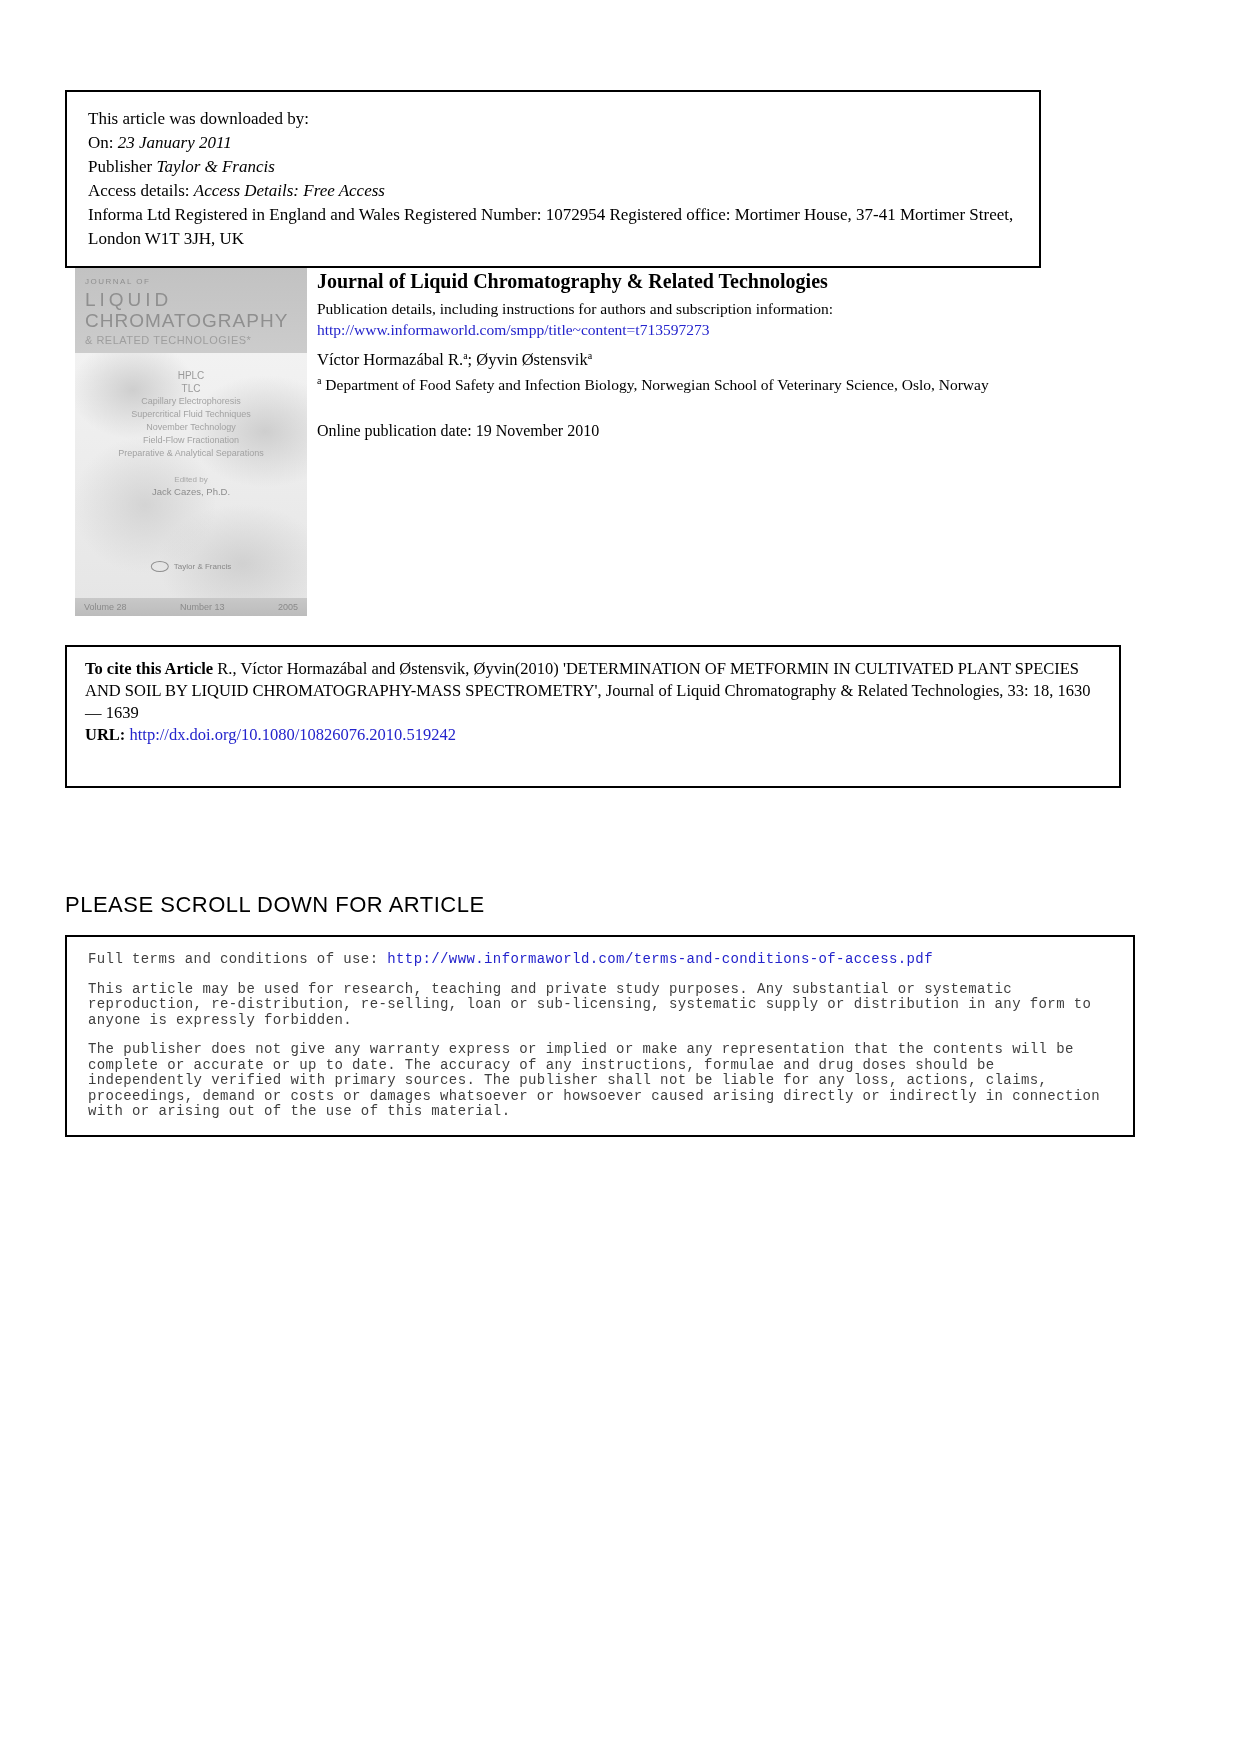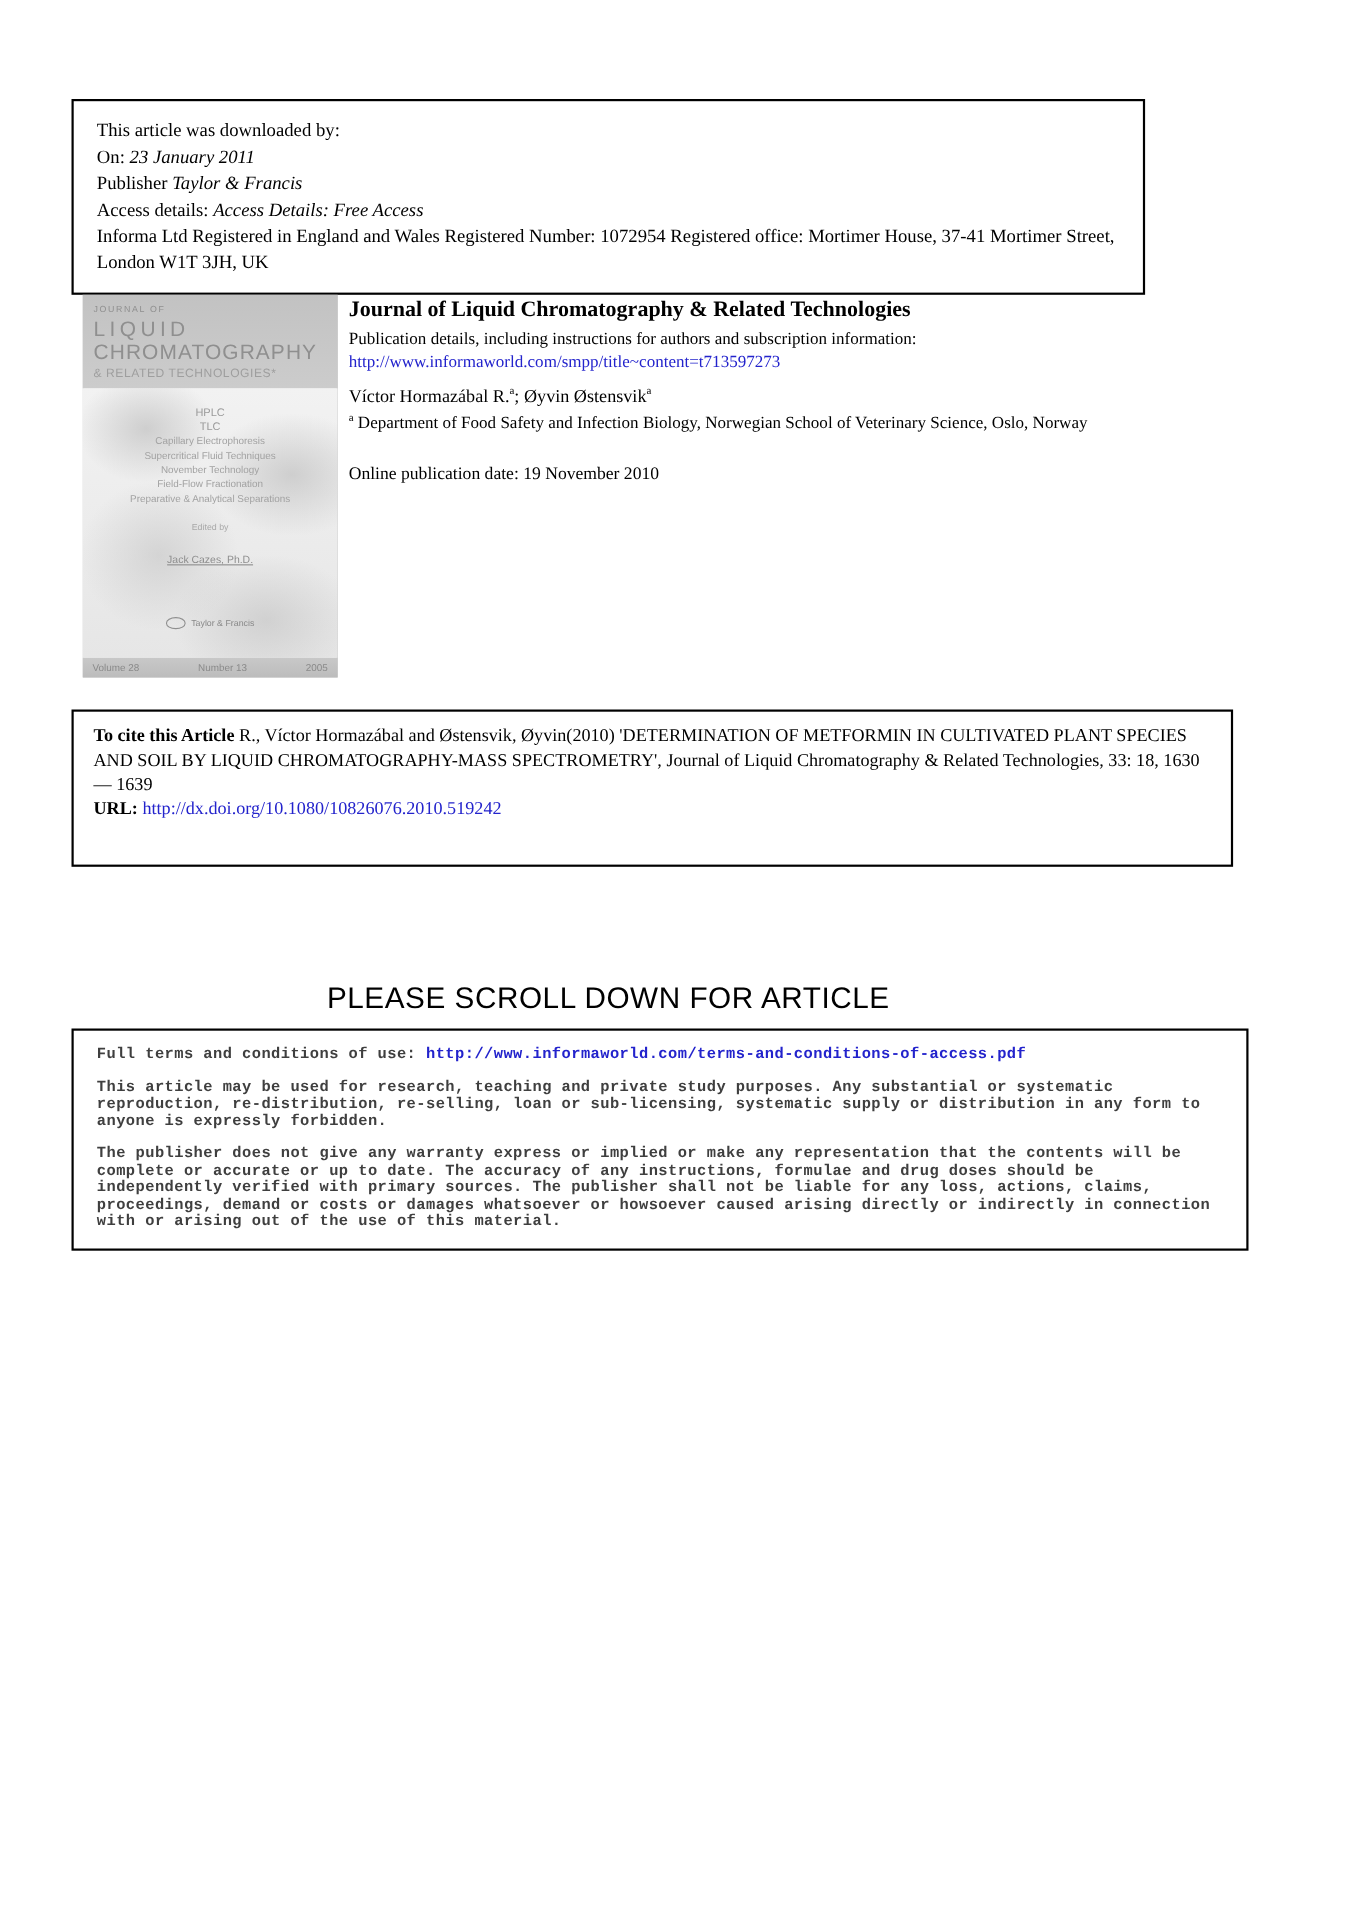--- a/index.html
+++ b/index.html
@@ -38,21 +38,21 @@
     background:
       radial-gradient(90px 70px at 25% 15%, rgba(195,195,195,.75), rgba(195,195,195,0) 70%),
       radial-gradient(110px 80px at 82% 32%, rgba(185,185,185,.6), rgba(185,185,185,0) 70%),
       radial-gradient(100px 95px at 30% 62%, rgba(200,200,200,.65), rgba(200,200,200,0) 72%),
       radial-gradient(120px 85px at 72% 86%, rgba(190,190,190,.55), rgba(190,190,190,0) 70%),
       linear-gradient(#f2f2f2,#e6e6e6);
   }
   .cover-topic { font-size:9px; line-height:13px; color:#a2a2a2; }
   .cover-topic.big { font-size:10px; color:#9a9a9a; }
   .cover-edited { margin-top:15px; font-size:8px; color:#a8a8a8; }
-  .cover-editor { margin-top:20px; font-size:9.5px; color:#8d8d8d;text-decoration:underline; }
+  .cover-editor { margin-top:2px; font-size:9.5px; color:#8d8d8d; }
   .cover-logo { position:absolute; bottom:26px; left:50%; transform:translateX(-50%); display:flex; align-items:center; gap:5px; }
   .cover-logo-oval { width:18px; height:11px; border:1.5px solid #8f8f8f; border-radius:50%; }
   .cover-logo-text { font-size:8px; color:#888888; }
   .cover-foot {
     background:linear-gradient(#c8c8c8,#bcbcbc);
     display:flex; justify-content:space-between; align-items:center;
     padding:4px 9px; font-size:9px; color:#8a8a8a;
   }
 
   .right-col { margin-left:10px; width:732px; padding-top:1px; }
@@ -68,32 +68,32 @@
 
   
   .citation-box {
     position:absolute; left:65px; top:645px; width:1056px; min-height:143px;
     padding:11px 18px 12px; font-size:16.5px; line-height:22px;
   }
   .cite-links { margin-top:5px; }
 
   
   .scroll-notice {
-    position:absolute; left:65px; top:892px; width:976px; text-align:center;
-    font-family:"Liberation Sans", sans-serif; font-size:27px; letter-spacing:.5px; color:#000;
+    position:absolute; left:65px; top:892px; width:976px; text-align:left;
+    font-family:"Liberation Sans", sans-serif; font-size:22px; letter-spacing:.5px; color:#000;
   }
 
   
   .terms-box {
     position:absolute; left:65px; top:935px; width:1070px; min-height:200px;
     padding:15px 21px;
     font-family:"Liberation Mono","DejaVu Sans Mono", monospace;
     font-size:14px; line-height:15.5px; letter-spacing:.4px; color:#3f3f3f;
   }
-  .terms-box p { margin-top:14px;font-weight:bold; }
+  .terms-box p { margin-top:14px; }
   .terms-box .first { margin-top:0; }
 </style>
 </head>
 <body>
 
 <div>
 
   <div class="box download-box">
     <div>
       <span>This article was downloaded by:</span>

